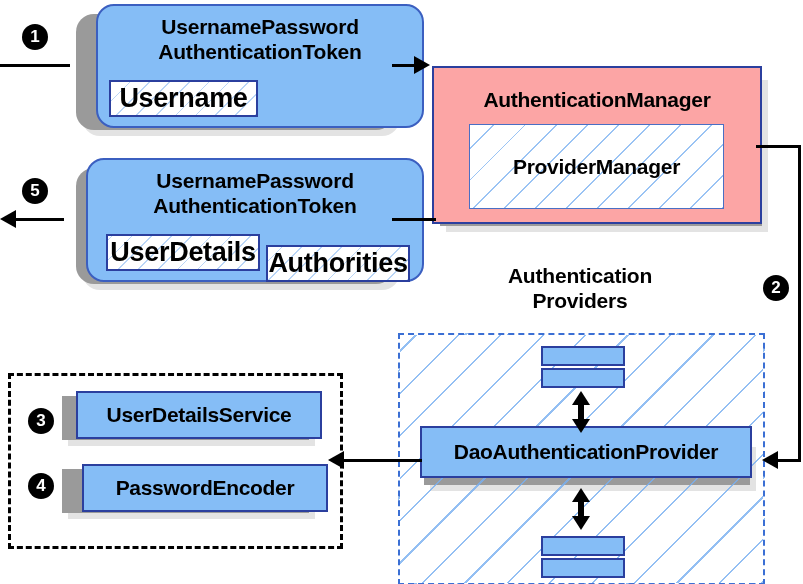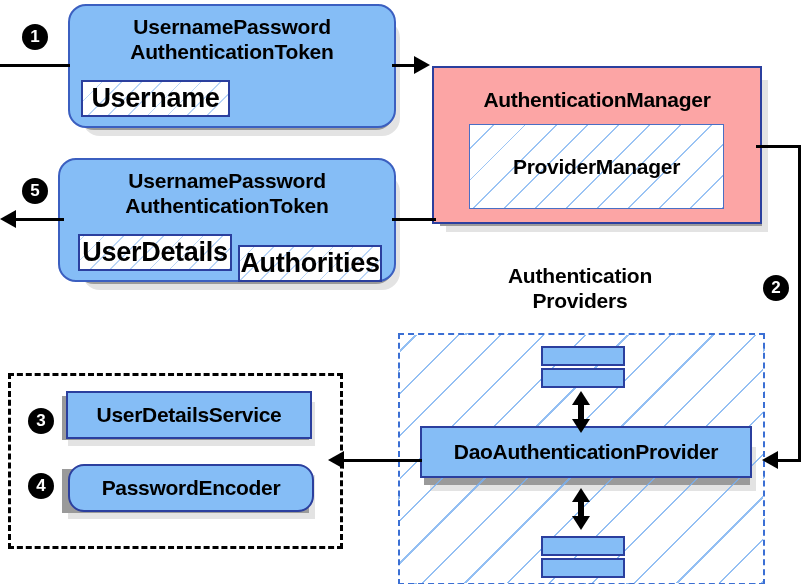--- a/index.html
+++ b/index.html
@@ -43,20 +43,21 @@
     z-index: 0;
   }
 
   
   .token-box {
     position: absolute;
     background: #85bdf6;
     border: 2px solid #3b5fc0;
     border-radius: 18px;
     z-index: 5;
+    margin-left: 28px;
   }
   .token-title {
     position: absolute;
     left: 0; right: 0;
     text-align: center;
     font-size: 21px;
     font-weight: bold;
     color: #000000;
     line-height: 25px;
     letter-spacing: -0.2px;
@@ -296,20 +297,20 @@
   <div class="mini-bar" style="left:541px; top:558px; width:80px; height:16px;"></div>
 
   <div class="h-line" style="left:344px; top:459px; width:78px;"></div>
   <div class="arrow-left" style="left:328px; top:451px;"></div>
 
   <div class="dashed-black" style="left:8px; top:373px; width:329px; height:170px;"></div>
 
   <div class="marker" style="left:28px; top:408px;">3</div>
   <div class="shadow-dark" style="left:62px; top:396px; width:247px; height:44px;"></div>
   <div class="shadow-light" style="left:68px; top:402px; width:247px; height:44px;"></div>
-  <div class="sq-box" style="left:66px; top:391px; width:242px; height:44px;">UserDetailsService</div>
+  <div class="sq-box" style="left:76px; top:391px; width:242px; height:44px;">UserDetailsService</div>
 
   <div class="marker" style="left:28px; top:473px;">4</div>
   <div class="shadow-dark" style="left:62px; top:469px; width:247px; height:44px;"></div>
   <div class="shadow-light" style="left:68px; top:475px; width:247px; height:44px;"></div>
-  <div class="sq-box" style="left:68px; top:464px; width:242px; height:44px;border-radius:16px;">PasswordEncoder</div>
+  <div class="sq-box" style="left:82px; top:464px; width:242px; height:44px;">PasswordEncoder</div>
 
 </div>
 
 </body></html>

